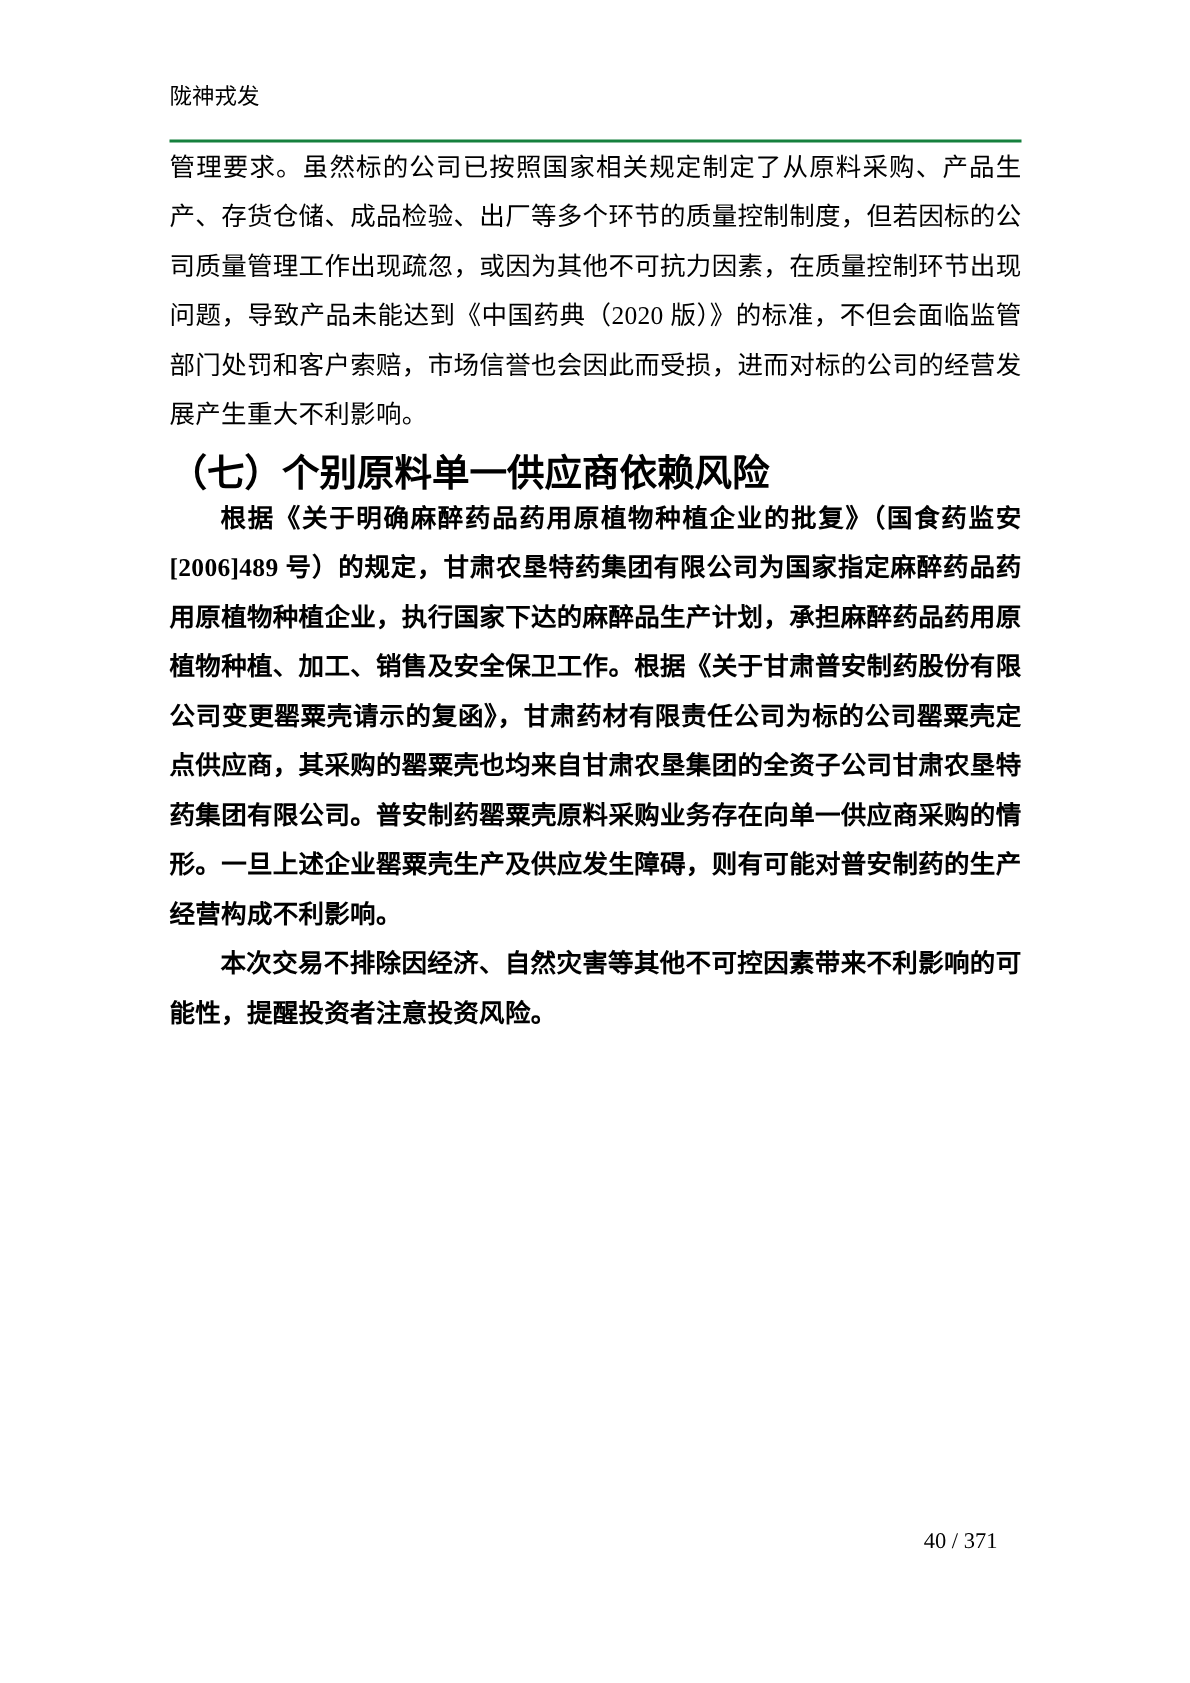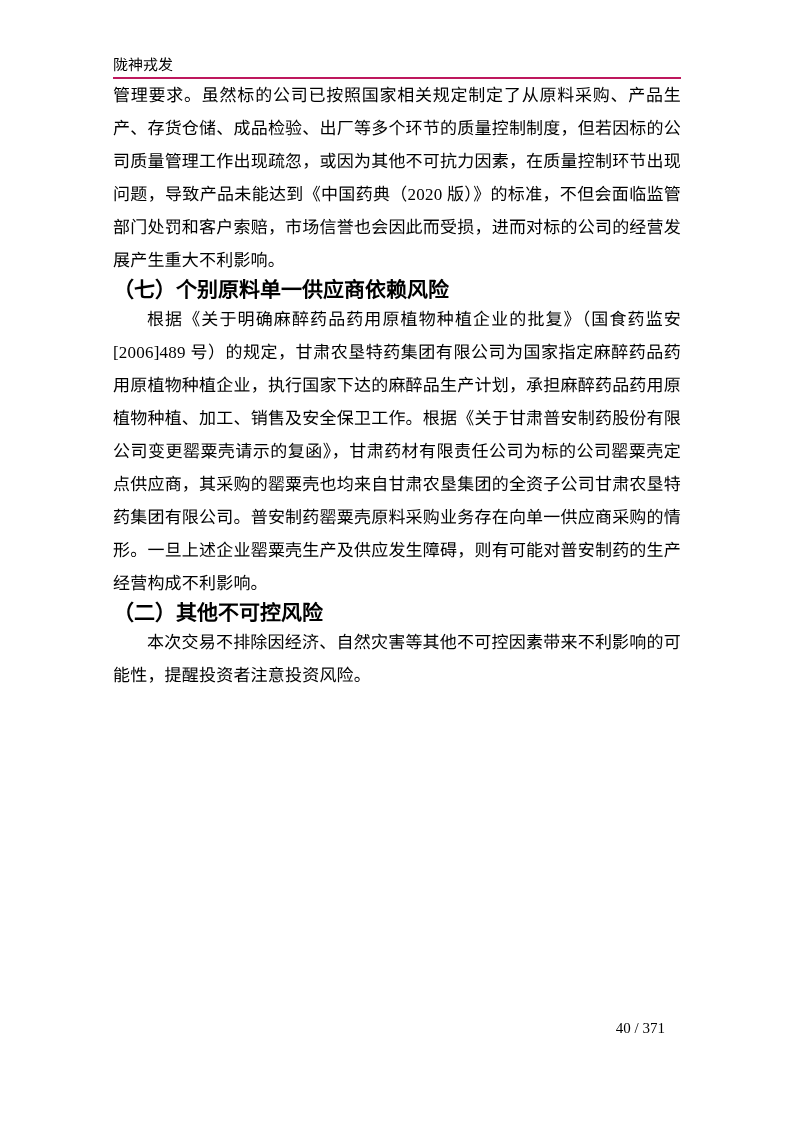--- a/index.html
+++ b/index.html
@@ -19,49 +19,50 @@
     font-family: "Liberation Serif", "DejaVu Serif", serif;
     overflow: hidden;
   }
   .page-header {
     margin-top: 54px;
     display: flex;
     justify-content: space-between;
     align-items: flex-end;
     font-size: 15px;
     line-height: 22px;
-    padding-bottom: 1px;
-    border-bottom: 2px solid #be185d;
+    padding-bottom: 17px;
+    border-bottom: 2px solid #15803d;
   }
   .page-header .doc-name { white-space: nowrap; }
   .page-header .doc-title { white-space: nowrap; }
 
   p.body-para {
     margin: 0;
     font-size: 17px;
     line-height: 33px;
     text-align: justify;
     text-justify: inter-character;
     letter-spacing: 0.2px;
   }
-  p.indent { text-indent: 2em; }
+  p.indent { text-indent: 2em; font-weight: bold; }
 
   h2.sec-heading, h3.sub-heading {
     margin: 0;
     font-family: "Liberation Sans", "DejaVu Sans", sans-serif;
     font-weight: 700;
     color: #000000;
   }
   h2.sec-heading {
     font-size: 22px;
     line-height: 28px;
   }
   h3.sub-heading {
-    font-size: 21px;
+    font-size: 25px;
     line-height: 26px;
+    margin-top: 10px;
   }
 
   .m-p1 { margin-top: 13px; }
   .m-h7 { margin-top: 11px; }
   .m-p7 { margin-top: 13px; }
   .m-h3 { margin-top: 8px; }
   .m-h31 { margin-top: 28px; }
   .m-p31 { margin-top: 10px; }
   .m-h32 { margin-top: 11px; }
   .m-p32 { margin-top: 14px; }
@@ -86,19 +87,18 @@
 
   <p class="body-para m-p1">管理要求。虽然标的公司已按照国家相关规定制定了从原料采购、产品生产、存货仓储、成品检验、出厂等多个环节的质量控制制度，但若因标的公司质量管理工作出现疏忽，或因为其他不可抗力因素，在质量控制环节出现问题，导致产品未能达到《中国药典（2020 版）》的标准，不但会面临监管部门处罚和客户索赔，市场信誉也会因此而受损，进而对标的公司的经营发展产生重大不利影响。</p>
 
   <h3 class="sub-heading m-h7">（七）个别原料单一供应商依赖风险</h3>
 
   <p class="body-para indent m-p7">根据《关于明确麻醉药品药用原植物种植企业的批复》（国食药监安[2006]489 号）的规定，甘肃农垦特药集团有限公司为国家指定麻醉药品药用原植物种植企业，执行国家下达的麻醉品生产计划，承担麻醉药品药用原植物种植、加工、销售及安全保卫工作。根据《关于甘肃普安制药股份有限公司变更罂粟壳请示的复函》，甘肃药材有限责任公司为标的公司罂粟壳定点供应商，其采购的罂粟壳也均来自甘肃农垦集团的全资子公司甘肃农垦特药集团有限公司。普安制药罂粟壳原料采购业务存在向单一供应商采购的情形。一旦上述企业罂粟壳生产及供应发生障碍，则有可能对普安制药的生产经营构成不利影响。</p>
 
 
 
 
-  <h3 class="sub-heading m-h32">（二）其他不可控风险</h3>
 
   <p class="body-para indent m-p32">本次交易不排除因经济、自然灾害等其他不可控因素带来不利影响的可能性，提醒投资者注意投资风险。</p>
 
   <div class="page-footer">40 / 371</div>
 
 </div>
 
 </body></html>

